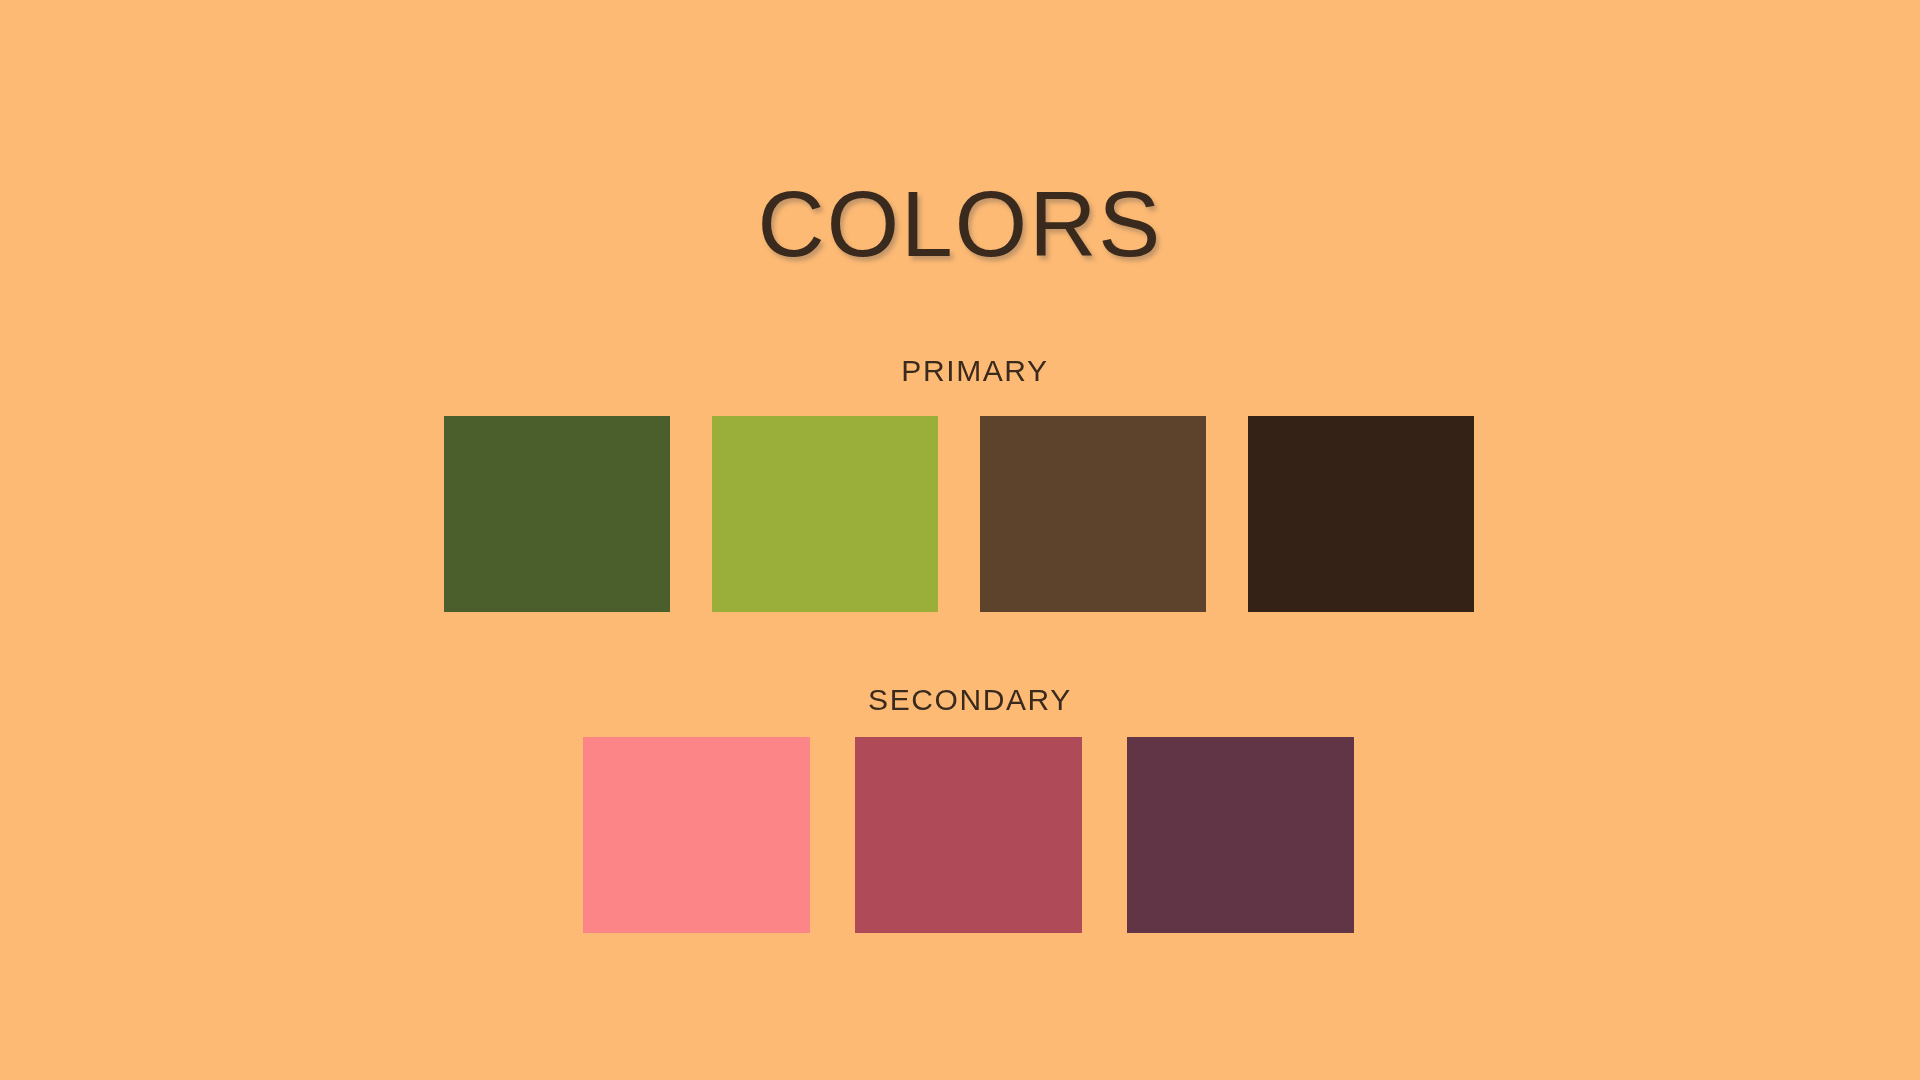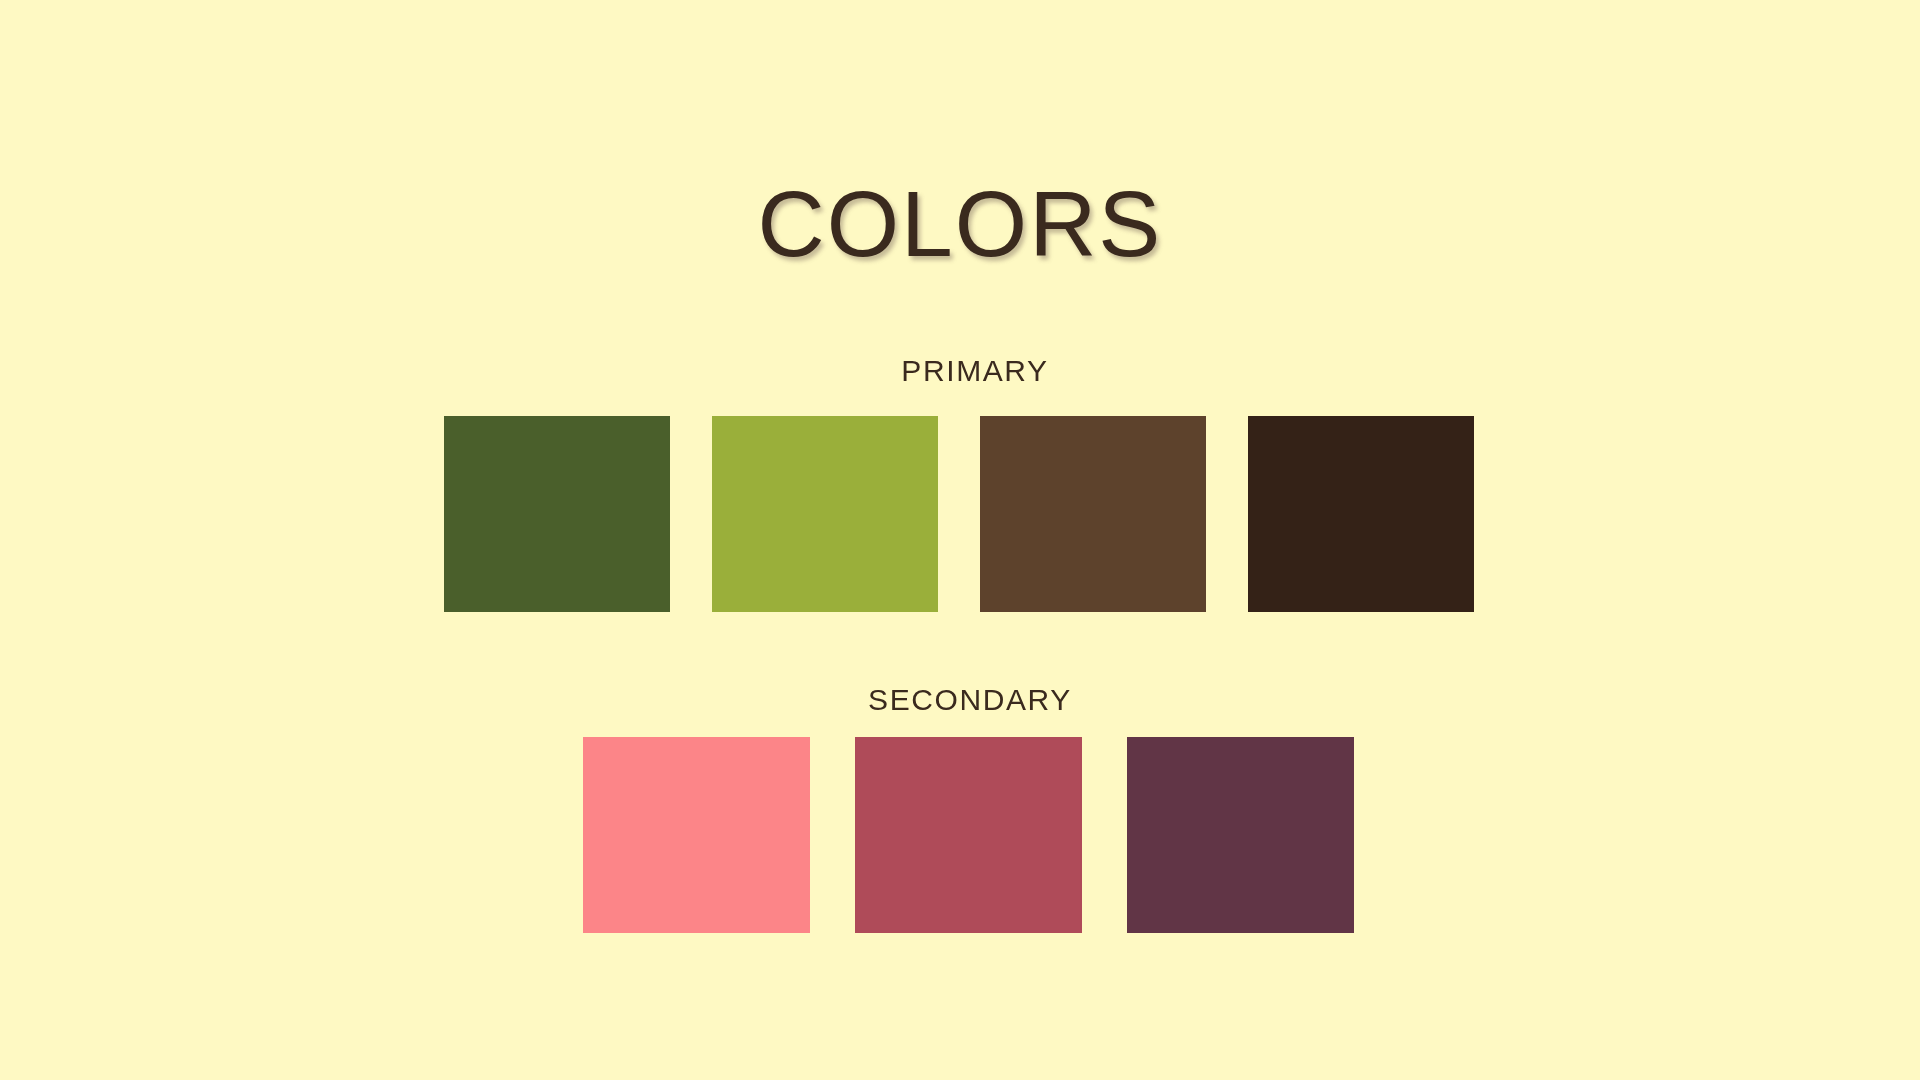--- a/index.html
+++ b/index.html
@@ -85,21 +85,21 @@
     height: 196px;
   }
   .secondary-row .swatch {
     width: 227px;
     height: 196px;
   }
 </style>
 </head>
 <body style="background-color: rgb(255, 255, 255);">
 
-<div class="slide" style="background-color: #fef9c3;">
+<div class="slide" style="background-color: #fdba74;">
 
   <h1 class="page-title" style="color: rgb(58, 42, 30);">COLORS</h1>
 
   <div class="section-label primary-label" style="color: rgb(58, 42, 30);">PRIMARY</div>
 
   <div class="swatch-row primary-row">
     <div class="swatch" style="background-color: rgb(74, 95, 43);"></div>
     <div class="swatch" style="background-color: rgb(154, 175, 58);"></div>
     <div class="swatch" style="background-color: rgb(93, 66, 44);"></div>
     <div class="swatch" style="background-color: rgb(52, 34, 23);"></div>

